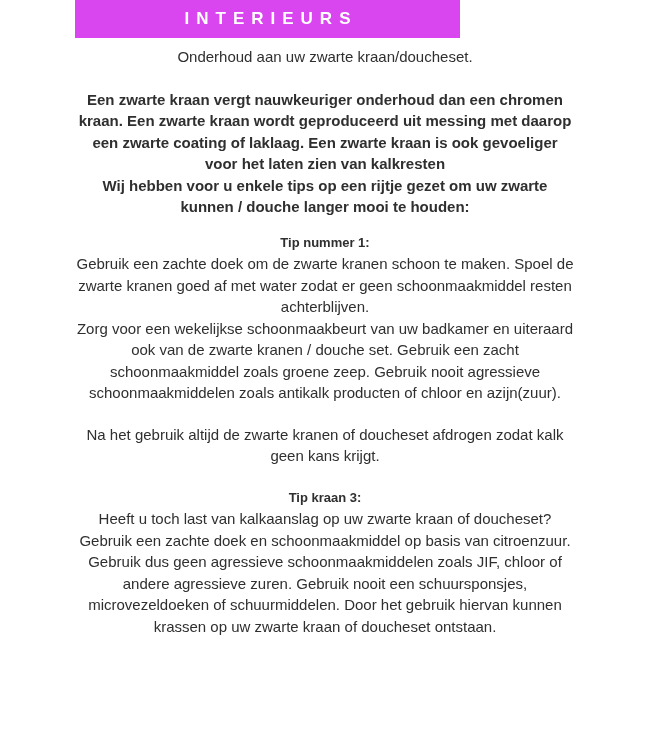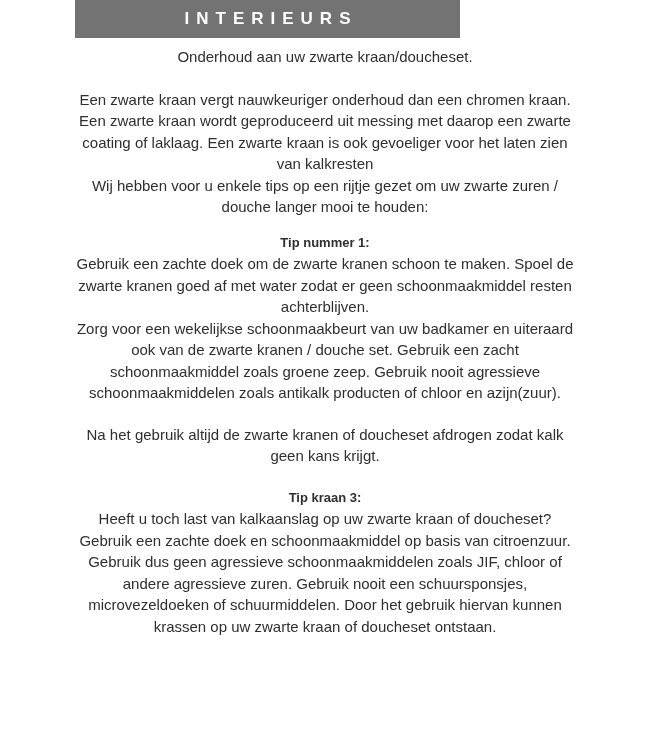--- a/index.html
+++ b/index.html
@@ -12,21 +12,21 @@
     color: #2f2f2f;
     overflow: hidden;
   }
   .page {
     padding: 0 0 0 75px;
     width: 650px;
   }
   .banner {
     width: 385px;
     height: 38px;
-    background: #737373;
+    background: #d946ef;
     display: flex;
     align-items: center;
     justify-content: center;
   }
   .banner .brand {
     color: #ffffff;
     font-size: 17px;
     font-weight: bold;
     letter-spacing: 7px;
     text-indent: 7px; 
@@ -40,20 +40,21 @@
   }
   .content p {
     margin: 0;
     text-align: center;
   }
   .intro-title {
     margin: 0 0 21px 0 !important;
   }
   .para-group {
     margin-bottom: 9px;
+    font-weight: bold;
   }
   .tip {
     margin-top: 14px;
     margin-bottom: 20px;
   }
   .tip-heading {
     font-weight: bold;
     font-size: 13px;
     margin: 0;
     line-height: 21.5px;
@@ -67,21 +68,21 @@
   <header class="banner">
     <span class="brand">INTERIEURS</span>
   </header>
 
   <div class="content">
 
     <p class="intro-title">Onderhoud aan uw zwarte kraan/doucheset.</p>
 
     <div class="para-group">
       <p>Een zwarte kraan vergt nauwkeuriger onderhoud dan een chromen kraan. Een zwarte kraan wordt geproduceerd uit messing met daarop een zwarte coating of laklaag. Een zwarte kraan is ook gevoeliger voor het laten zien van kalkresten</p>
-      <p>Wij hebben voor u enkele tips op een rijtje gezet om uw zwarte zuren / douche langer mooi te houden:</p>
+      <p>Wij hebben voor u enkele tips op een rijtje gezet om uw zwarte kunnen / douche langer mooi te houden:</p>
     </div>
 
     <section class="tip">
       <p class="tip-heading">Tip nummer 1:</p>
       <p>Gebruik een zachte doek om de zwarte kranen schoon te maken. Spoel de zwarte kranen goed af met water zodat er geen schoonmaakmiddel resten achterblijven.</p>
       <p>Zorg voor een wekelijkse schoonmaakbeurt van uw badkamer en uiteraard ook van de zwarte kranen / douche set. Gebruik een zacht schoonmaakmiddel zoals groene zeep. Gebruik nooit agressieve schoonmaakmiddelen zoals antikalk producten of chloor en azijn(zuur).</p>
     </section>
 
     <section class="tip">
       <p>Na het gebruik altijd de zwarte kranen of doucheset afdrogen zodat kalk geen kans krijgt.</p>

